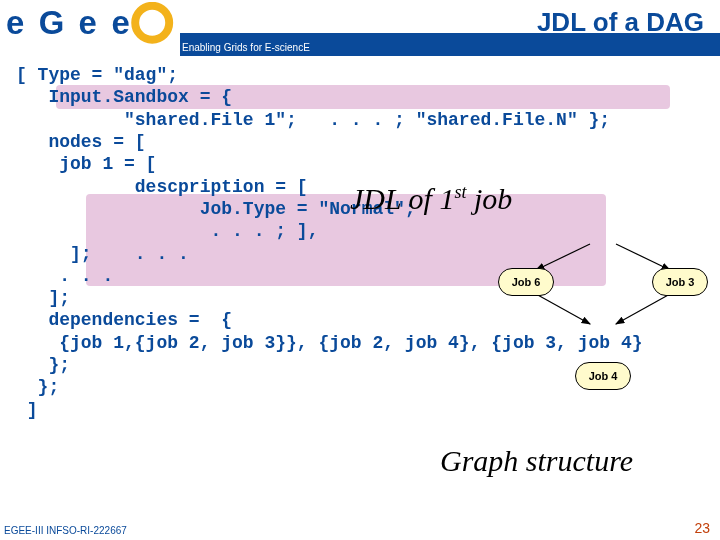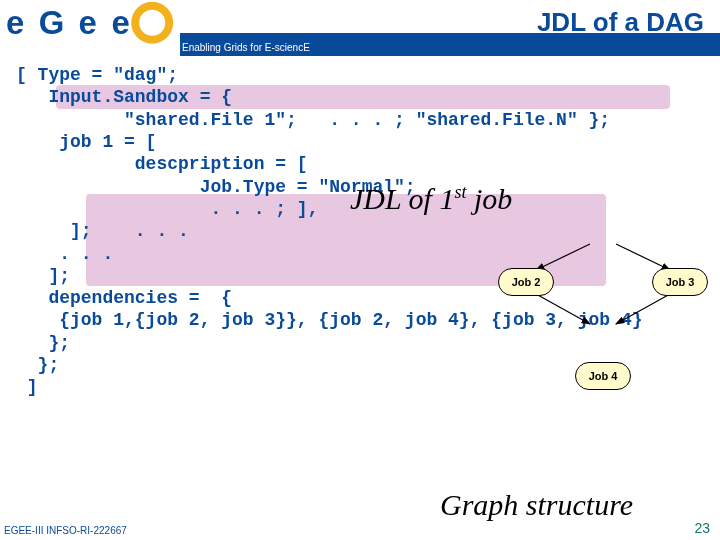--- a/index.html
+++ b/index.html
@@ -18,34 +18,34 @@
   .code { position:absolute; top:64px; left:16px; right:10px; bottom:24px; font-family:"Courier New", monospace; font-size:18px; font-weight:bold; color:#0a4a9a; line-height:1.24; }
   .code .line { white-space: pre; position:relative; }
   .hl-top { position:absolute; top:21px; left:40px; width:614px; height:24px; background:#e8c8e0; border-radius:4px; z-index:0;}
   .hl-bot { position:absolute; top:130px; left:70px; width:520px; height:92px; background:#e8c8e0; border-radius:4px; z-index:0;}
 
   
   .callout { position:absolute; font-family: "Times New Roman", serif; font-style: italic; color:#000; z-index:2; }
   .callout.c1 { top:62px; left:266px; font-size:30px; }
   .callout.c2 { top:182px; left:350px; font-size:30px; }
   .callout.c2 sup { font-size:18px; font-style:italic; }
-  .callout.c3 { top:444px; left:440px; font-size:30px;margin-top:44px; }
+  .callout.c3 { top:444px; left:440px; font-size:30px; }
 
   
   .graph { position:absolute; top:218px; right:12px; width:210px; height:150px; z-index:3;}
   .node { position:absolute; width:56px; height:28px; border:1px solid #000; border-radius:14px; background:#fffbcc; display:flex; align-items:center; justify-content:center; font-family:Arial; font-size:11px; font-weight:bold; color:#000;}
   .node.n1 { top:0; left:77px; }
   .node.n2 { top:50px; left:0; }
   .node.n3 { top:50px; left:154px; }
   .node.n4 { top:104px; left:77px;margin-top:40px; }
   .graph svg { position:absolute; top:0; left:0; width:210px; height:150px; }
 
   
   .footer { position:absolute; left:4px; bottom:4px; font-size:10px; color:#0a4a9a; }
-  .pagenum { position:absolute; right:10px; bottom:4px; font-size:14px; color:#0f766e; }
+  .pagenum { position:absolute; right:10px; bottom:4px; font-size:14px; color:#c2410c; }
 
   
   .logo-wrap svg { width:170px; height:54px; }
 </style>
 </head>
 <body>
 
 <div class="slide">
 
   <div class="header">
@@ -66,20 +66,21 @@
     </div>
   </div>
 
   <div class="code">
     <div class="hl-top"></div>
     <div class="hl-bot"></div>
 
     <div class="line" style="z-index:1; position:relative;">[ Type = "dag";</div>
     <div class="line" style="z-index:1; position:relative;">   Input.Sandbox = {</div>
     <div class="line" style="z-index:1; position:relative;">          "shared.File 1";   . . . ; "shared.File.N" };</div>
+    <div class="line" style="z-index:1; position:relative;">   nodes = [</div>
     <div class="line" style="z-index:1; position:relative;">    job 1 = [</div>
     <div class="line" style="z-index:1; position:relative;">           descpription = [</div>
     <div class="line" style="z-index:1; position:relative;">                 Job.Type = "Normal";</div>
     <div class="line" style="z-index:1; position:relative;">                  . . . ; ],</div>
     <div class="line" style="z-index:1; position:relative;">     ];    . . .</div>
     <div class="line" style="z-index:1; position:relative;">    . . .</div>
     <div class="line" style="z-index:1; position:relative;">   ];</div>
     <div class="line" style="z-index:1; position:relative;">   dependencies =  {</div>
     <div class="line" style="z-index:1; position:relative;">    {job 1,{job 2, job 3}}, {job 2, job 4}, {job 3, job 4}</div>
     <div class="line" style="z-index:1; position:relative;">   };</div>
@@ -97,21 +98,21 @@
       <defs>
         <marker id="arr" markerWidth="8" markerHeight="8" refX="7" refY="3" orient="auto">
           <path d="M0,0 L8,3 L0,6 Z" fill="#000"></path>
         </marker>
       </defs>
       <line x1="92" y1="26" x2="38" y2="52" stroke="#000" stroke-width="1.2" marker-end="url(#arr)"></line>
       <line x1="118" y1="26" x2="172" y2="52" stroke="#000" stroke-width="1.2" marker-end="url(#arr)"></line>
       <line x1="38" y1="76" x2="92" y2="106" stroke="#000" stroke-width="1.2" marker-end="url(#arr)"></line>
       <line x1="172" y1="76" x2="118" y2="106" stroke="#000" stroke-width="1.2" marker-end="url(#arr)"></line>
     </svg>
-    <div class="node n2">Job 2</div>
+    <div class="node n2">Job 6</div>
     <div class="node n3">Job 3</div>
     <div class="node n4">Job 4</div>
   </div>
 
   <div class="footer">EGEE-III INFSO-RI-222667</div>
   <div class="pagenum">23</div>
 
 </div>
 
 </body></html>

